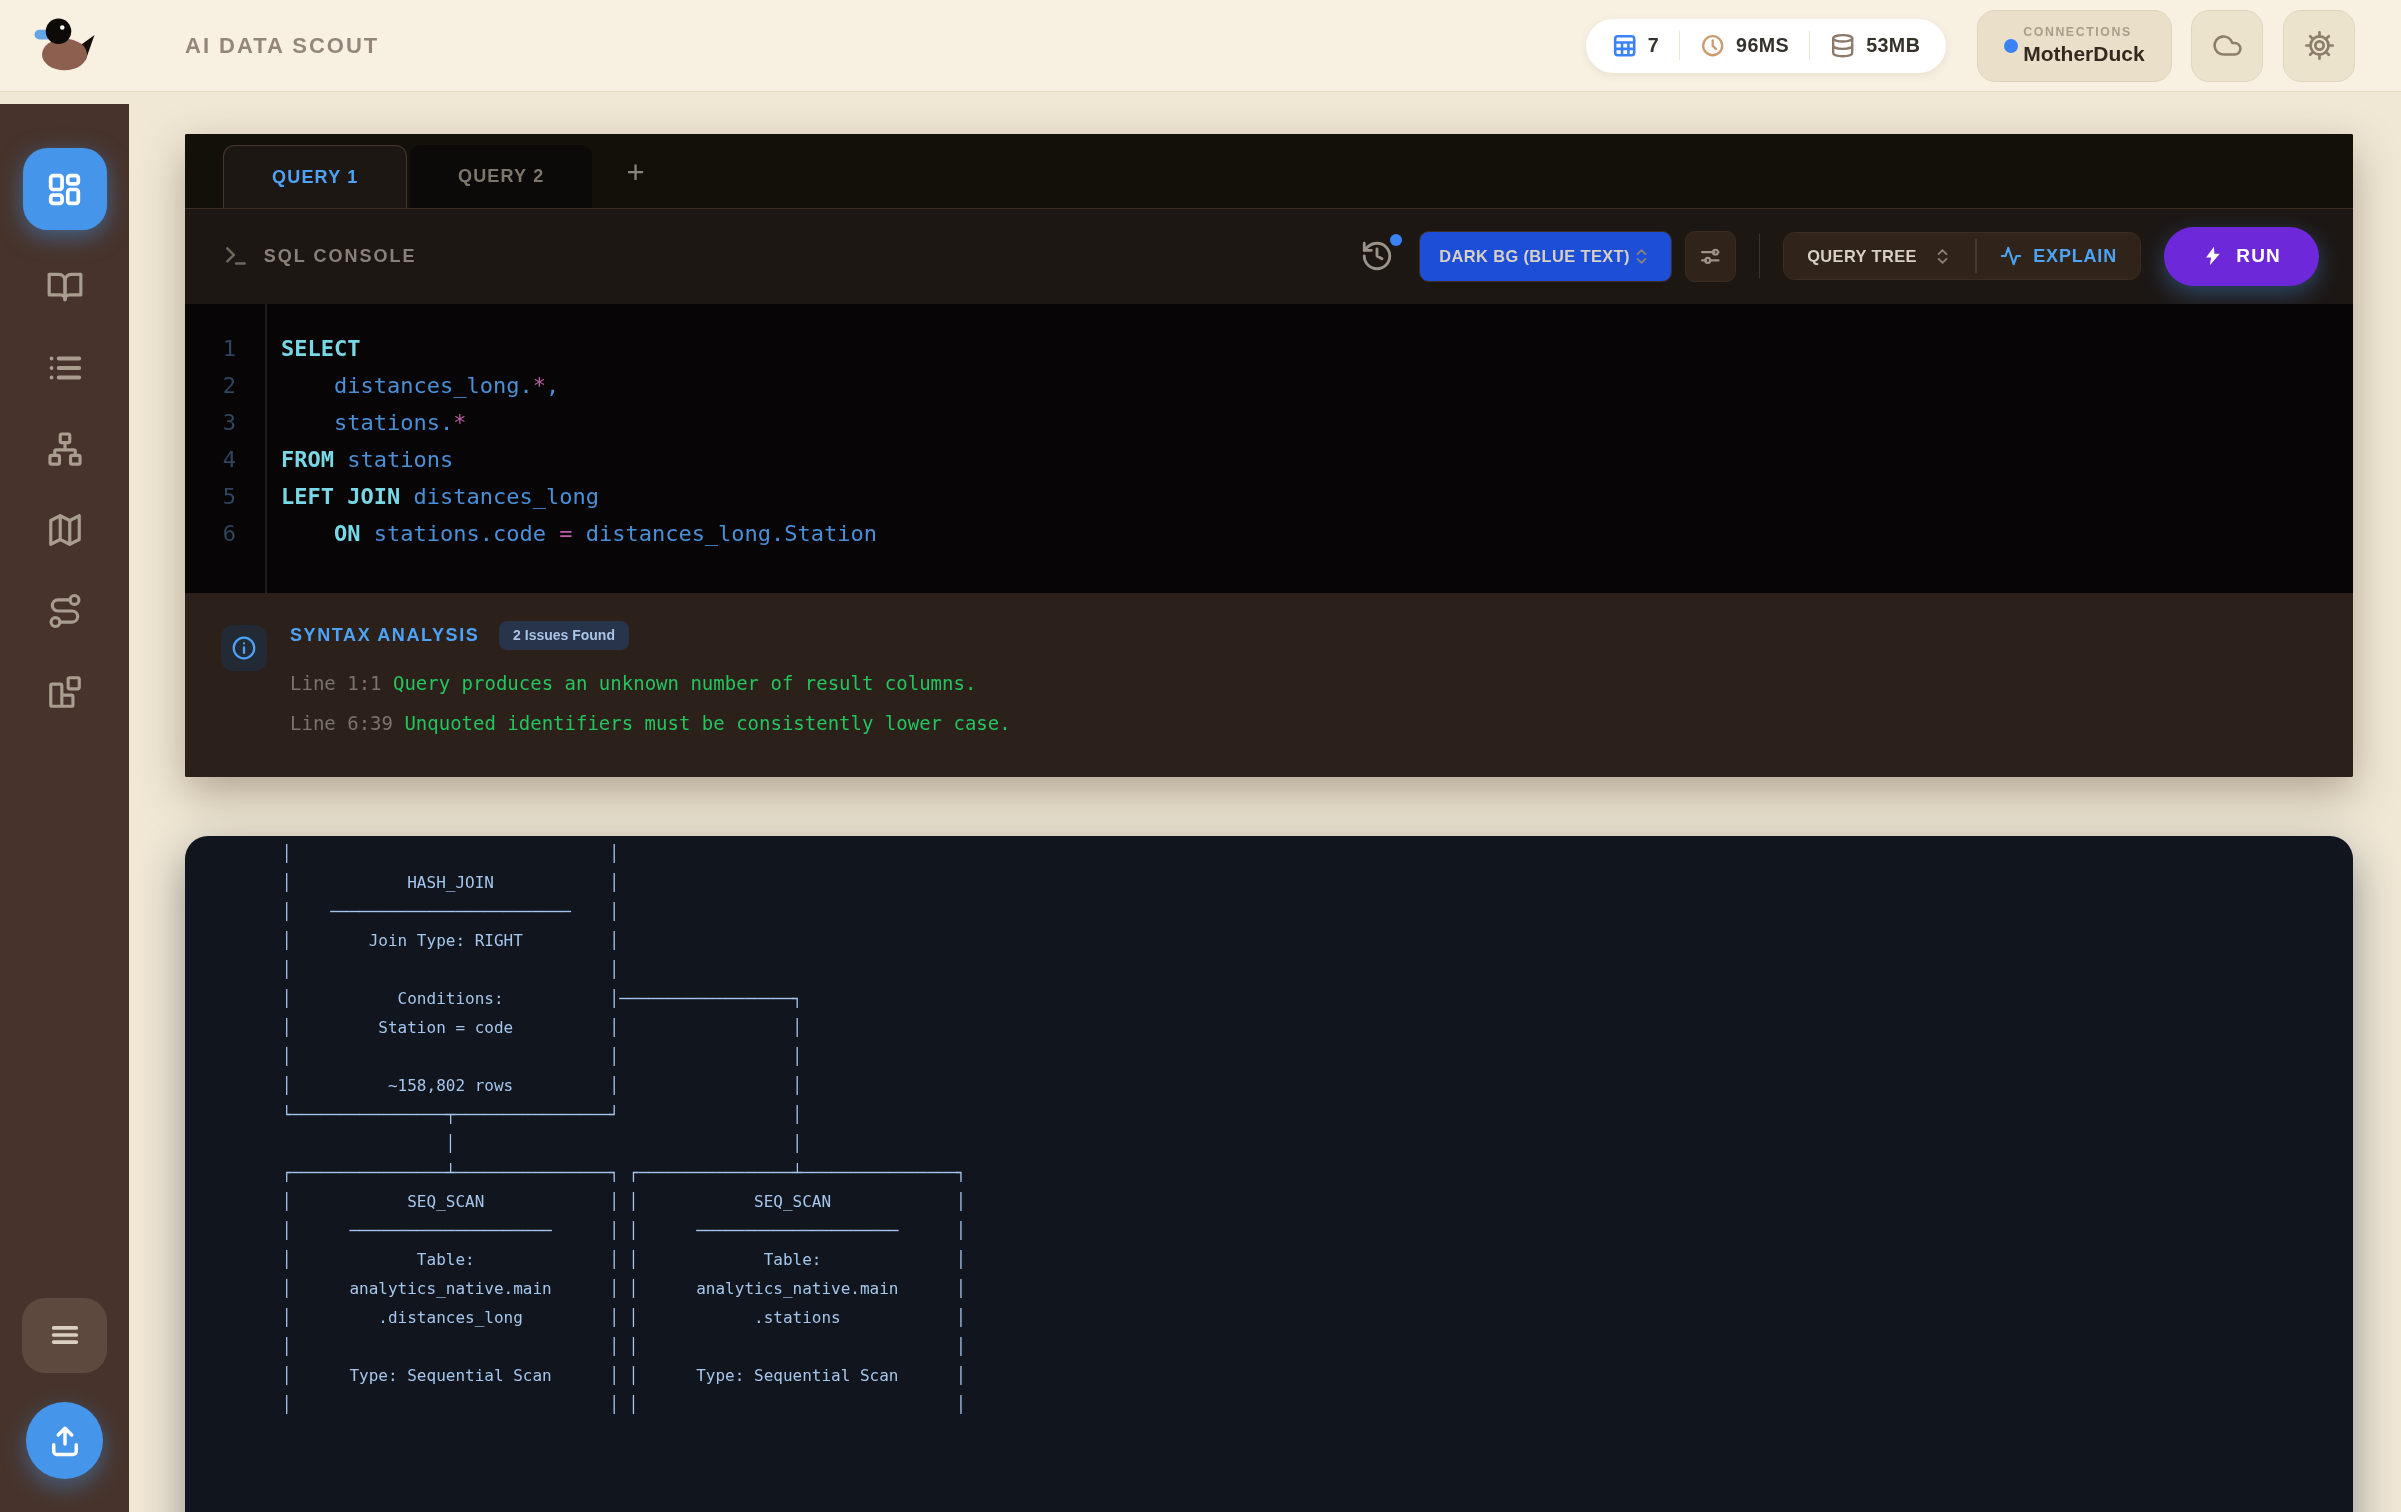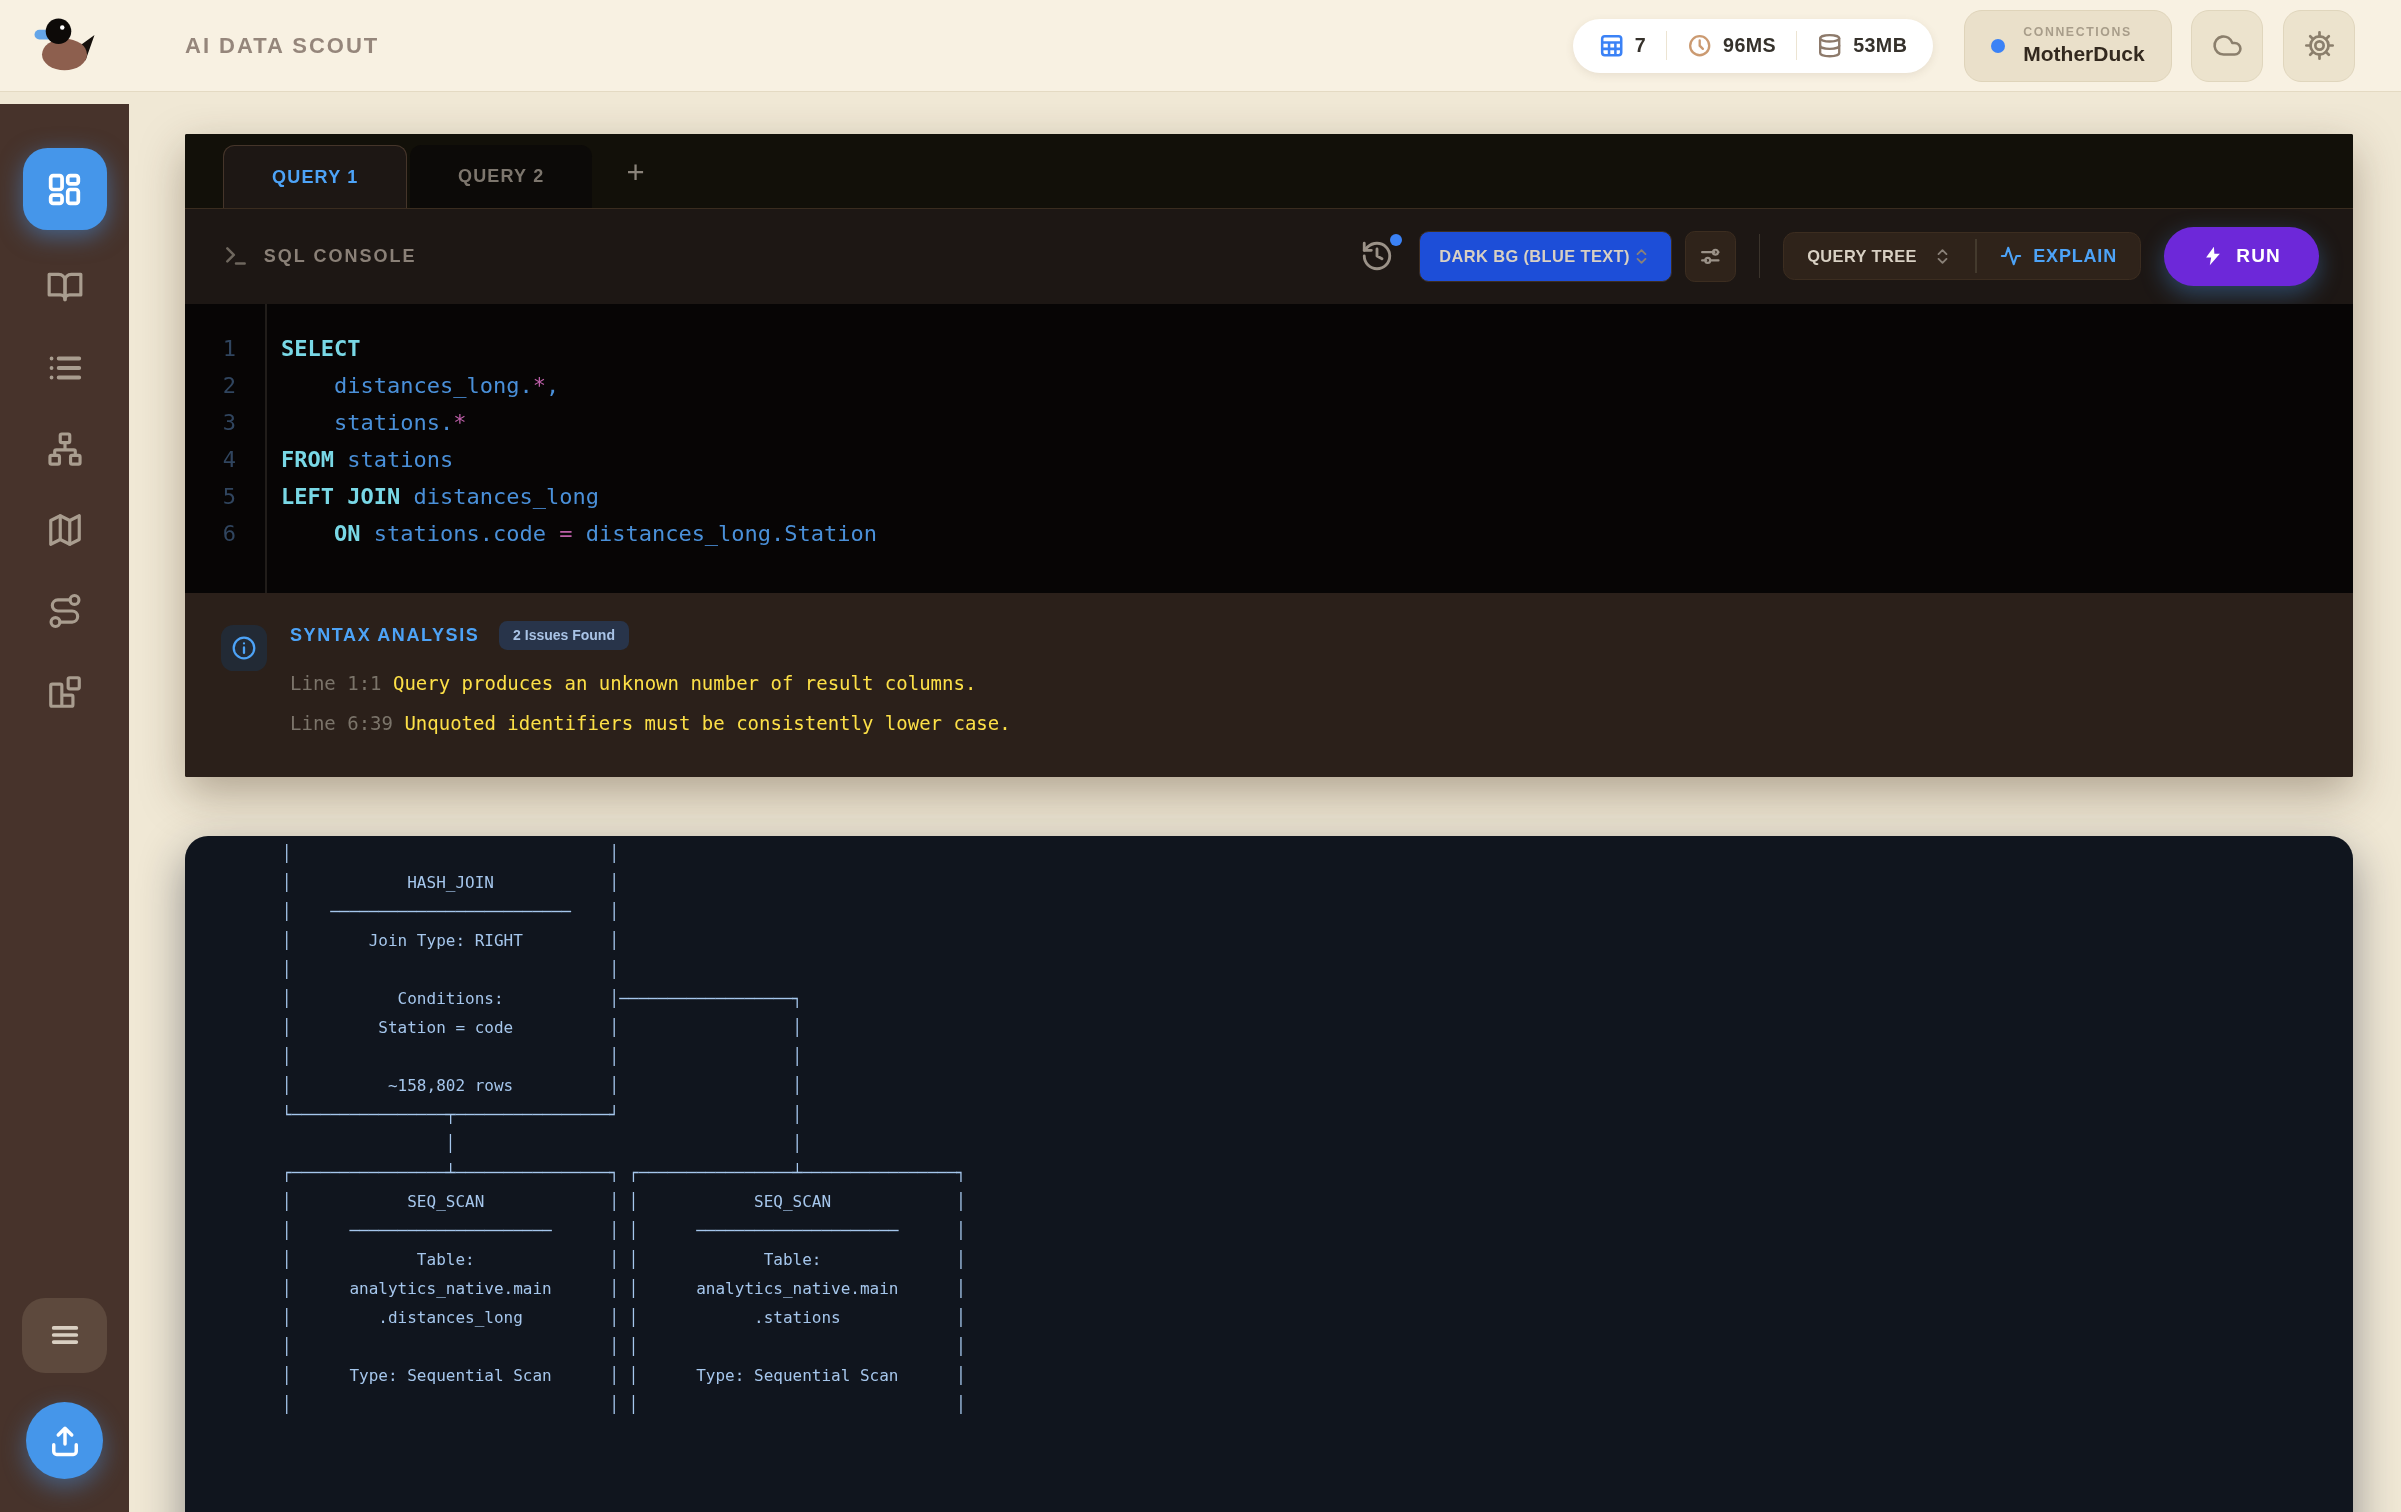--- a/index.html
+++ b/index.html
@@ -9,21 +9,21 @@
 
   
   .topbar { height:92px; display:flex; align-items:center; background:#f8f1e2; border-bottom:0.8px solid #e4dac3; position:relative; z-index:5; }
   .logo-cell { width:129px; display:flex; justify-content:center; align-items:center; flex:none; }
   .app-title { font-size:22px; font-weight:bold; letter-spacing:2px; color:#95867b; margin-left:56px; }
   .topbar-spacer { flex:1; }
   .stats-pill { display:flex; align-items:center; background:#ffffff; border-radius:819px; height:54px; padding:0 26px; gap:19.7px; box-shadow:0 2.5px 8.2px rgba(90,70,40,.10); }
   .stat-item { display:flex; align-items:center; gap:10.7px; }
   .stat-value { font-size:19.7px; font-weight:bold; color:#35312b; letter-spacing:0.4px; }
   .stat-div { width:1.6px; height:29.5px; background:#ece4d2; }
-  .connections-btn { margin-left:31px; height:72px; border-radius:18px; background:#eae0ca; border:0.8px solid #dfd4ba; display:flex; align-items:center; gap:18px; padding:0 26px; }
+  .connections-btn { margin-left:31px; height:72px; border-radius:18px; background:#eae0ca; border:0.8px solid #dfd4ba; display:flex; align-items:center; gap:5px; padding:0 26px; }
   .conn-dot { width:14px; height:14px; border-radius:50%; background:#3b82f6; }
   .conn-label { font-size:12.3px; font-weight:bold; letter-spacing:1.6px; color:#a89d8a; }
   .conn-value { font-size:21px; font-weight:800; color:#33291f; margin-top:2.5px; }
   .sq-btn { width:72px; height:72px; border-radius:18px; background:#ece3cd; border:0.8px solid #e0d6bd; display:flex; align-items:center; justify-content:center; margin-left:19.7px; }
   .sq-btn:last-child { margin-right:46px; }
 
   
   .sidebar { position:absolute; left:0; top:104px; bottom:0; width:129px; background:#47332b; display:flex; flex-direction:column; align-items:center; padding:44px 0 33px; }
   .side-active-tile { width:84px; height:82px; border-radius:24.6px; background:#4596ea; display:flex; align-items:center; justify-content:center; box-shadow:0 6.6px 23px rgba(70,150,235,.5); margin-bottom:38px; }
   .side-item { height:38px; display:flex; align-items:center; justify-content:center; margin-bottom:43px; }
@@ -67,21 +67,21 @@
   .tok-op { color:#bd5fa8; }
   .tok-sp { color:#4a90d9; }
 
   .syntax-area { background:#2b201a; padding:28px 36px 34px; display:flex; gap:23px; }
   .info-tile { width:46px; height:46px; border-radius:12.3px; background:#222a35; display:flex; align-items:center; justify-content:center; flex:none; margin-top:4.9px; }
   .syntax-head { display:flex; align-items:center; gap:19.7px; margin-bottom:13px; }
   .syntax-title { font-size:18px; font-weight:bold; letter-spacing:1.6px; color:#4da3f7; }
   .issues-badge { background:#28344a; border-radius:8.2px; padding:6.6px 14px; font-size:14px; font-weight:bold; color:#a9c3e6; }
   .issue { font-family:"DejaVu Sans Mono", monospace; font-size:19px; line-height:40px; white-space:pre; }
   .issue-loc { color:#7b746a; }
-  .issue-msg { color:#fde047;margin-top:24px; }
+  .issue-msg { color:#22c55e;margin-top:24px; }
 
   
   .plan-panel { margin-top:59px; border-radius:23px; background:#10151e; box-shadow:0 16.4px 45px rgba(25,32,50,.45); overflow:hidden; height:820px; }
   .plan-header { height:100px; background:#1d2433; display:flex; align-items:center; padding:0 39px; }
   .plan-titles { margin-left:21px; display:flex; flex-direction:column; gap:5.7px; }
   .plan-title { font-size:25.4px; font-weight:bold; letter-spacing:0.8px; color:#eef1f7; }
   .plan-sub { font-family:"DejaVu Sans Mono", monospace; font-size:15.6px; letter-spacing:0.8px; color:#8b93a3; }
   .plan-spacer { flex:1; }
   .plan-btn { width:48px; height:48px; border-radius:10.7px; background:#272e3d; display:flex; align-items:center; justify-content:center; margin-left:18px; }
   .plan-body { padding:3.3px 0 0 97px; }

